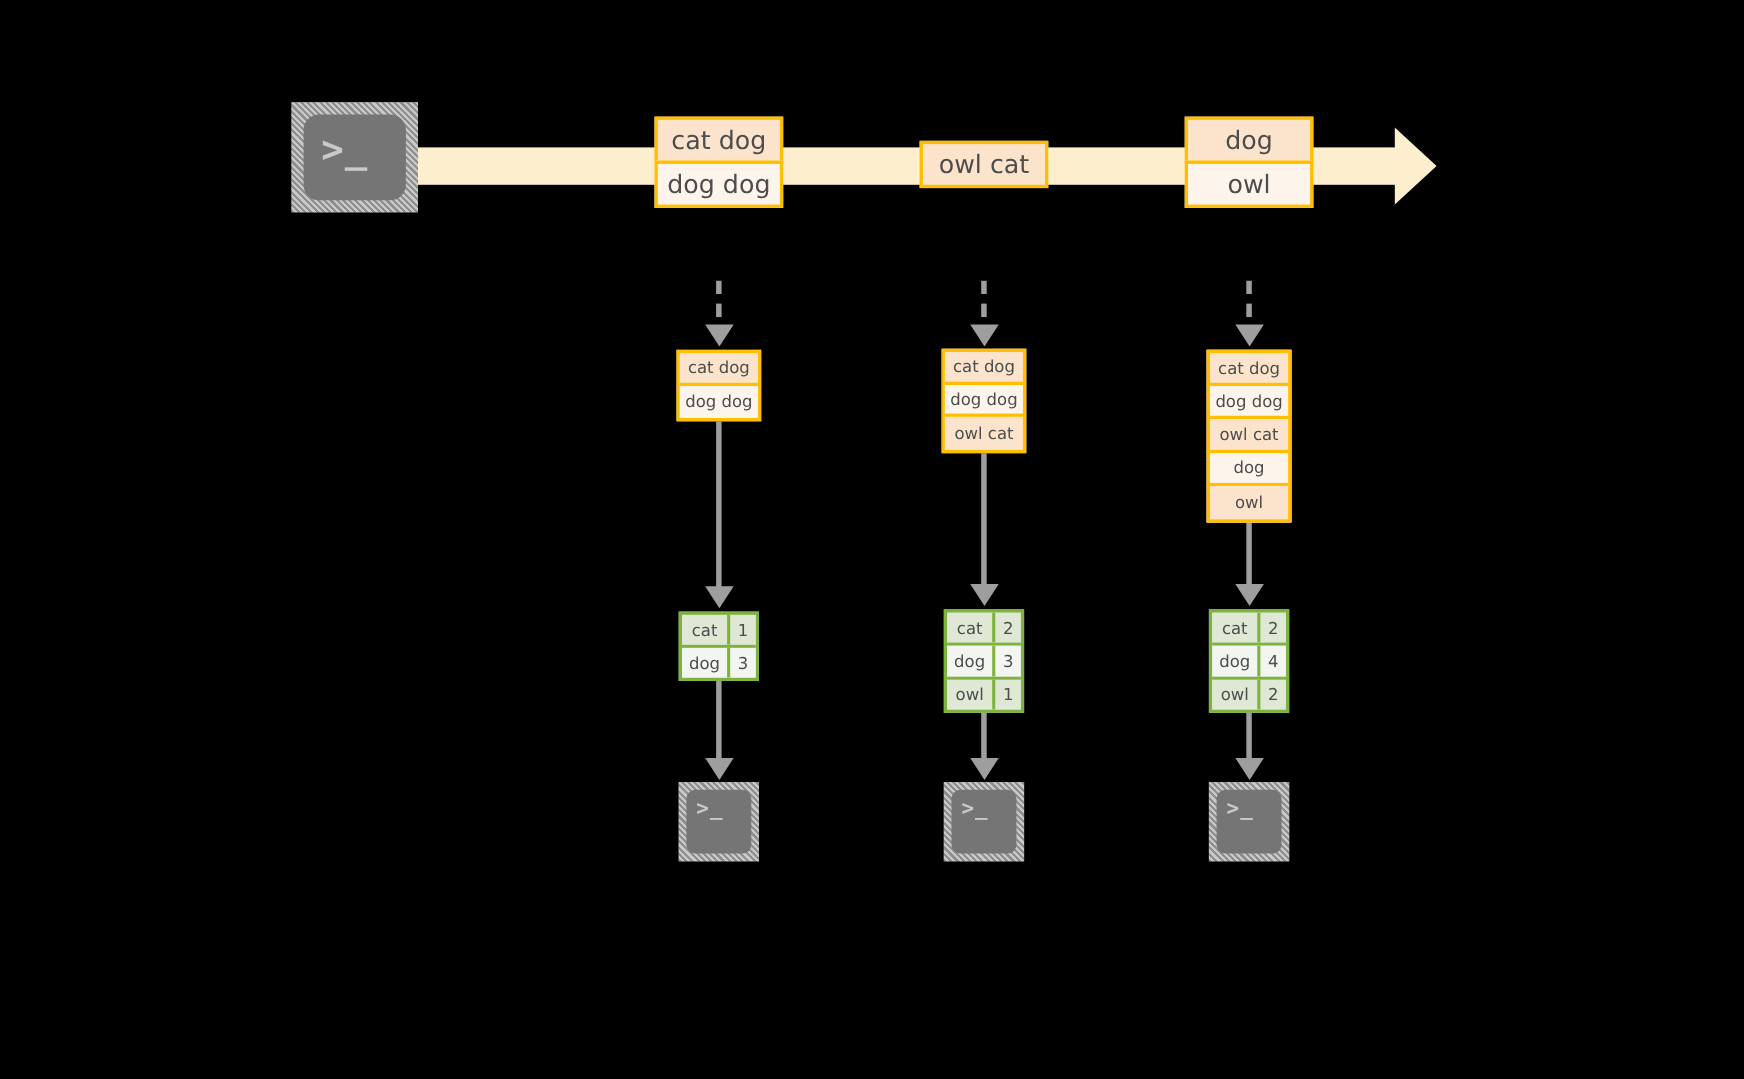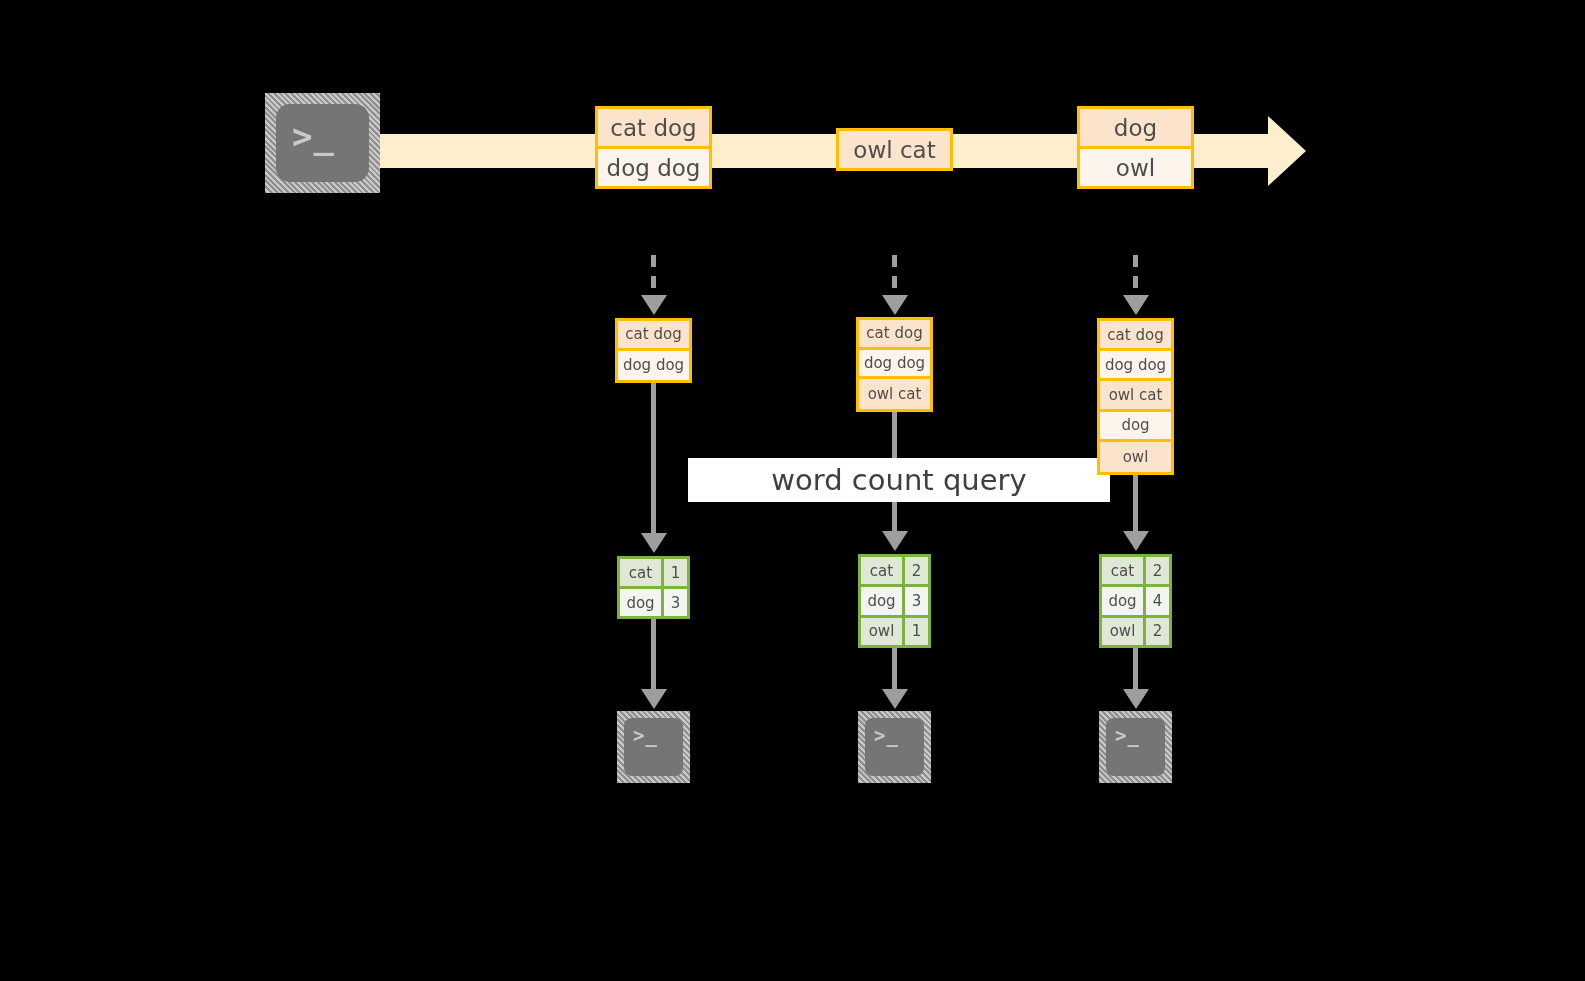--- a/index.html
+++ b/index.html
@@ -296,23 +296,20 @@
 
   <div class="conn-line" style="left:1133px; top:648px; height:43px;"></div>
   <div class="conn-head" style="left:1123px; top:689px;"></div>
 
   <div class="terminal small" style="left:1099px; top:711px; width:73px; height:72px;">
     <div class="inner">
       <span class="term-glyph">&gt;_</span>
     </div>
   </div>
 
-  <div class="banner" style="left:688px; top:458px; width:422px; height:44px;">
-    <span style="font-size:29px;">word count query</span>
-  </div>
 
   <div class="recstack" style="left:1097px; top:318px; width:77px; height:157px;">
     <div class="row" style="height:31px; font-size:15px;">cat dog</div>
     <div class="row alt" style="height:31px; font-size:15px;">dog dog</div>
     <div class="row" style="height:31px; font-size:15px;">owl cat</div>
     <div class="row alt" style="height:31px; font-size:15px;">dog</div>
     <div class="row" style="height:31px; font-size:15px;">owl</div>
   </div>
 
 </div>

